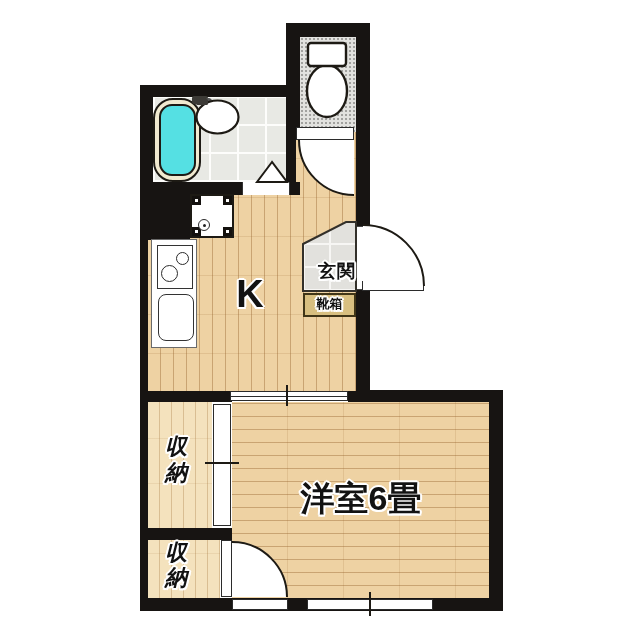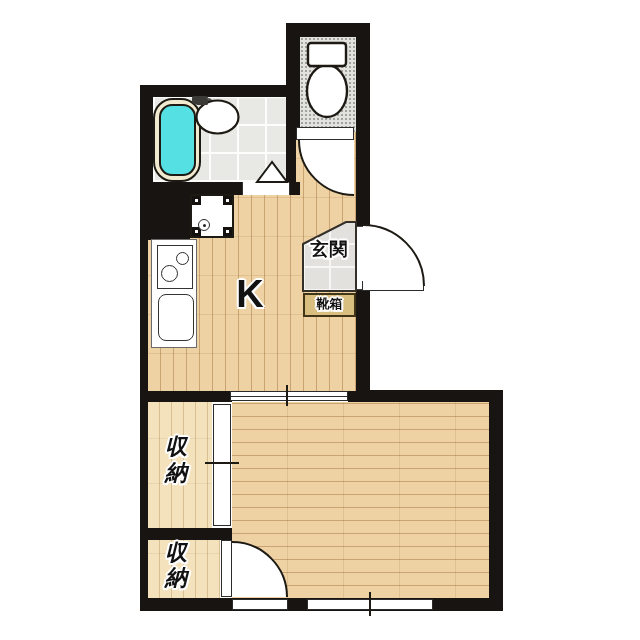--- a/index.html
+++ b/index.html
@@ -134,18 +134,19 @@
     <ellipse cx="217.5" cy="117" rx="21" ry="16.5" fill="#ffffff" stroke="#1d1a14" stroke-width="2.2"></ellipse>
     <rect x="196" y="99" width="12" height="6" fill="#3c3a36" rx="1.5"></rect>
 
     <ellipse cx="327" cy="91" rx="20" ry="26" fill="#ffffff" stroke="#1d1a14" stroke-width="2.4"></ellipse>
     <rect x="308" y="43" width="38" height="23" rx="3" fill="#ffffff" stroke="#1d1a14" stroke-width="2.4"></rect>
 
     <polygon points="303,244 346,222 356,222 356,291 303,291" fill="none" stroke="#33302a" stroke-width="2"></polygon>
   </svg>
 
   <div class="lbl" style="left:222px;top:272px;width:56px;height:44px;font-size:38px;line-height:44px;">K</div>
-  <div class="lbl" style="left:303px;top:238px;width:53px;height:22px;font-size:18px;line-height:22px;letter-spacing:1px;">玄関</div>
+  <div class="lbl" style="left:303px;top:260px;width:53px;height:22px;font-size:18px;line-height:22px;letter-spacing:1px;text-align:right;">玄関</div>
   <div class="lbl" style="left:303px;top:296px;width:53px;height:16px;font-size:13px;line-height:16px;">靴箱</div>
   <div class="lbl lbl-vert" style="left:163px;top:434px;font-size:22px;">収納</div>
   <div class="lbl lbl-vert" style="left:163px;top:541px;font-size:22px;line-height:1.12;">収納</div>
+  <div class="lbl" style="left:280px;top:477px;width:162px;height:42px;font-size:34px;line-height:42px;">洋室6畳</div>
 
 </div>
 
 </body></html>

